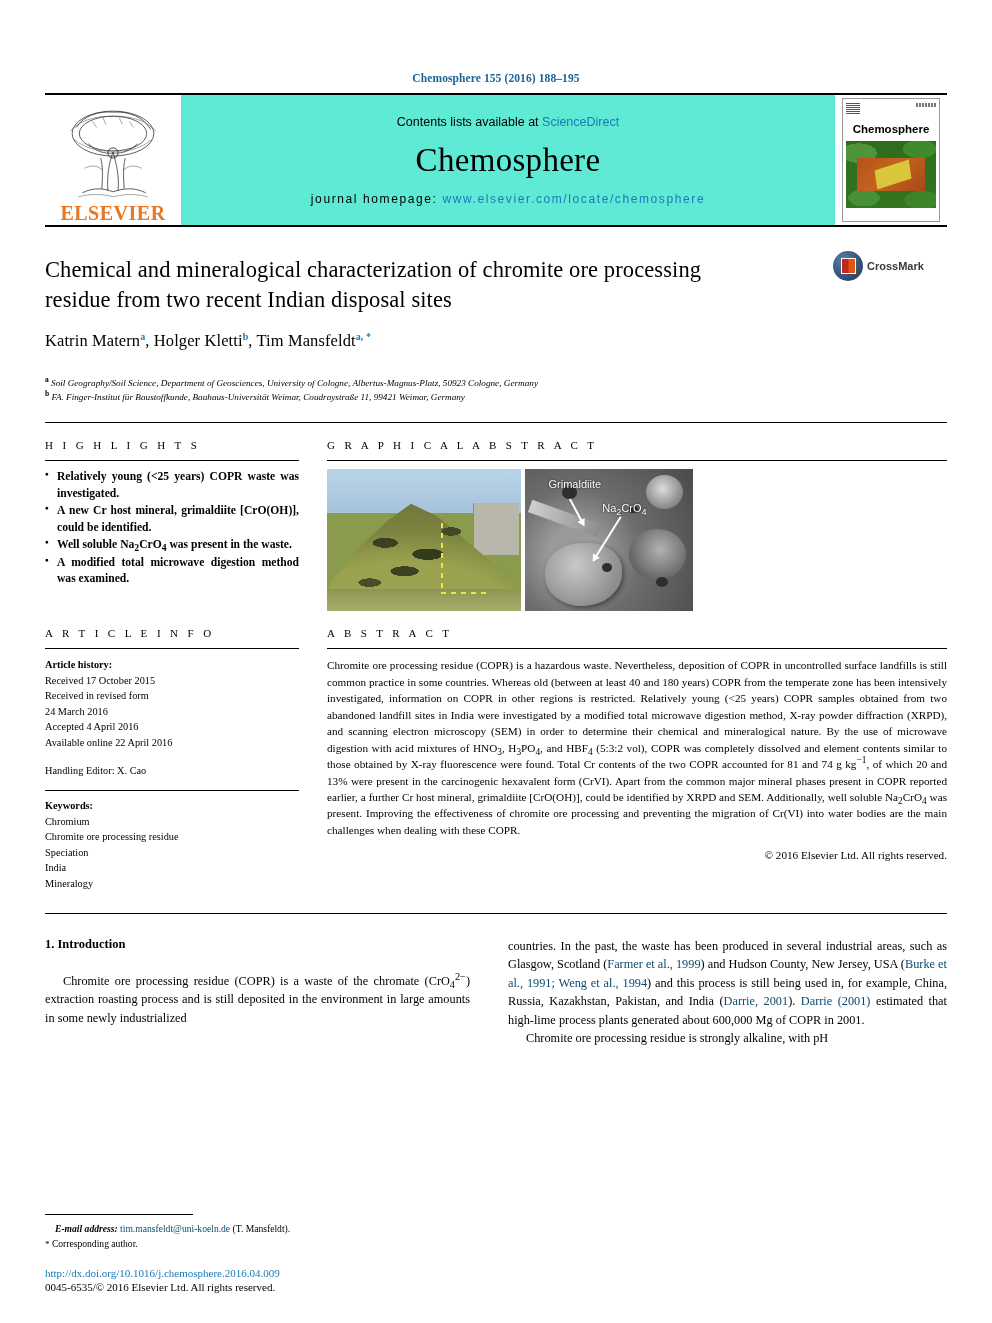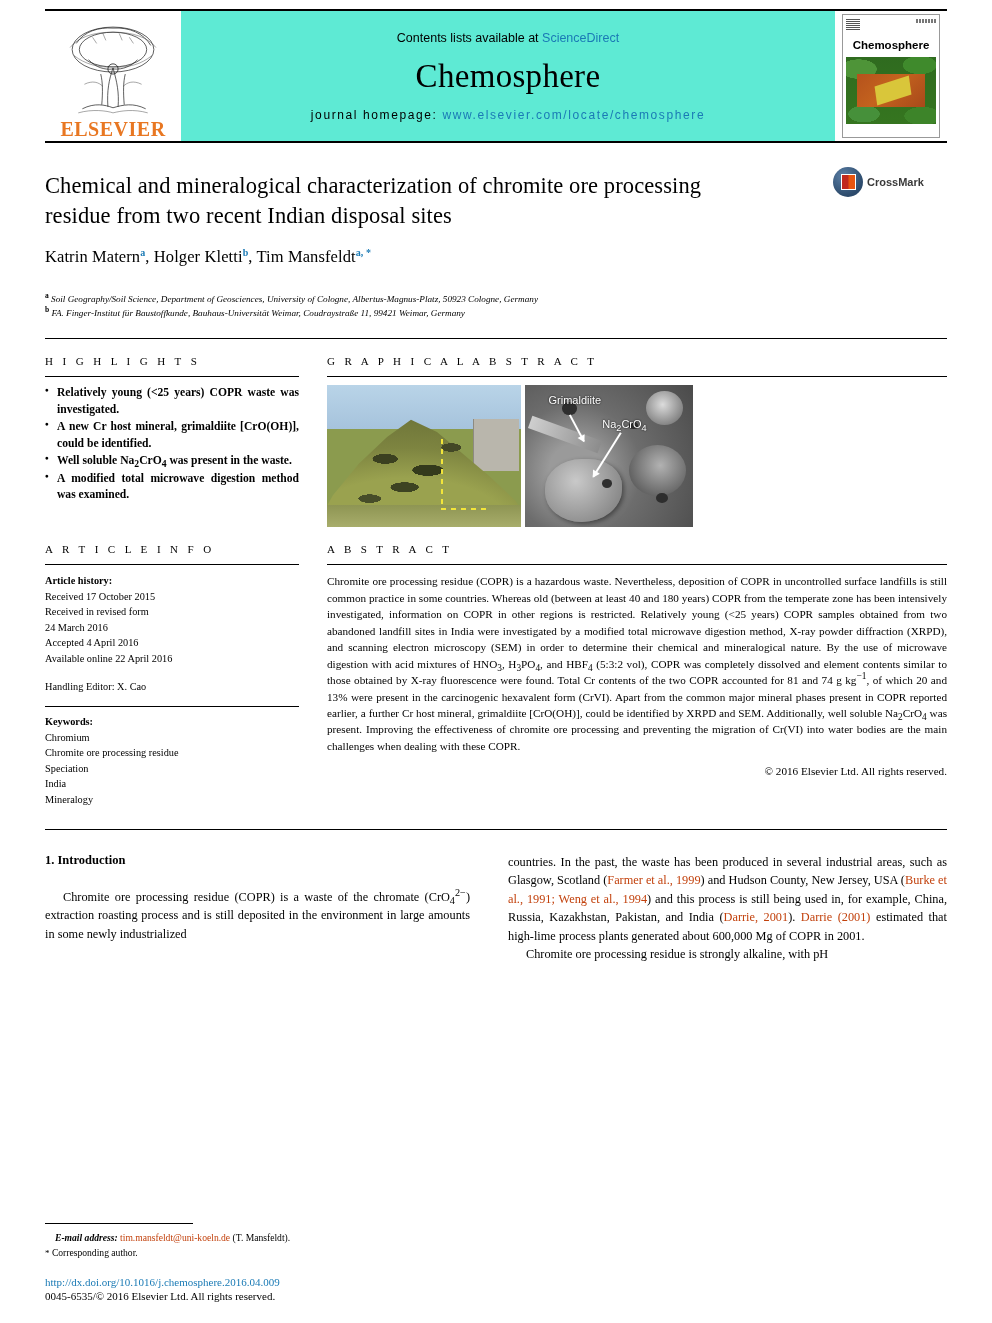--- a/index.html
+++ b/index.html
@@ -191,37 +191,38 @@
   .big-rule { border-top: 1.4px solid #000; margin-top: 22px; }
 
   
   .body-cols { display:flex; margin-top: 23px; }
   .bcol { width: 50%; padding-right: 26px; }
   .bcol:last-child { padding-right:0; padding-left: 12px; }
   .h1 { font-size: 12.5px; font-weight: bold; margin: 0 0 20px 0; }
   .btext { font-size: 12.3px; line-height: 1.5; text-align: justify; }
   .btext p { margin: 0; text-indent: 18px; }
   .btext p.noind { text-indent: 0; }
-  a.cite, .cite { color: #c2410c; text-decoration: none; }
+  a.cite, .cite { color: #0c4a6e; text-decoration: none; }
 
   
   .footnote-wrap { position:absolute; left:45px; bottom:30px; width: 460px; }
   .fn-rule { width: 148px; border-top: 1px solid #000; margin-bottom: 7px; }
   .fn { font-size: 9.6px; line-height: 1.5; }
   .fn .star { font-size:9px; }
   .fn .ital { font-style: italic; font-weight:bold; }
   .doi { color:#1a7ab5; font-size: 11px; margin-top: 16px; }
   .issn { font-size: 11px; margin-top: 2px; }
   sub, sup { line-height: 0; }
 </style>
 </head>
 <body>
 
 <div class="page">
 
+  <div class="running-head">Chemosphere 155 (2016) 188–195</div>
 
   <div class="masthead-rule"></div>
 
   <div class="masthead">
 
     <div class="elsevier-cell">
       <svg class="elsevier-tree" viewBox="0 0 100 94">
         <g stroke="#222" stroke-width="0.7" fill="none">
           <ellipse cx="50" cy="26" rx="40" ry="22"></ellipse>
           <ellipse cx="50" cy="26" rx="33" ry="17"></ellipse>

